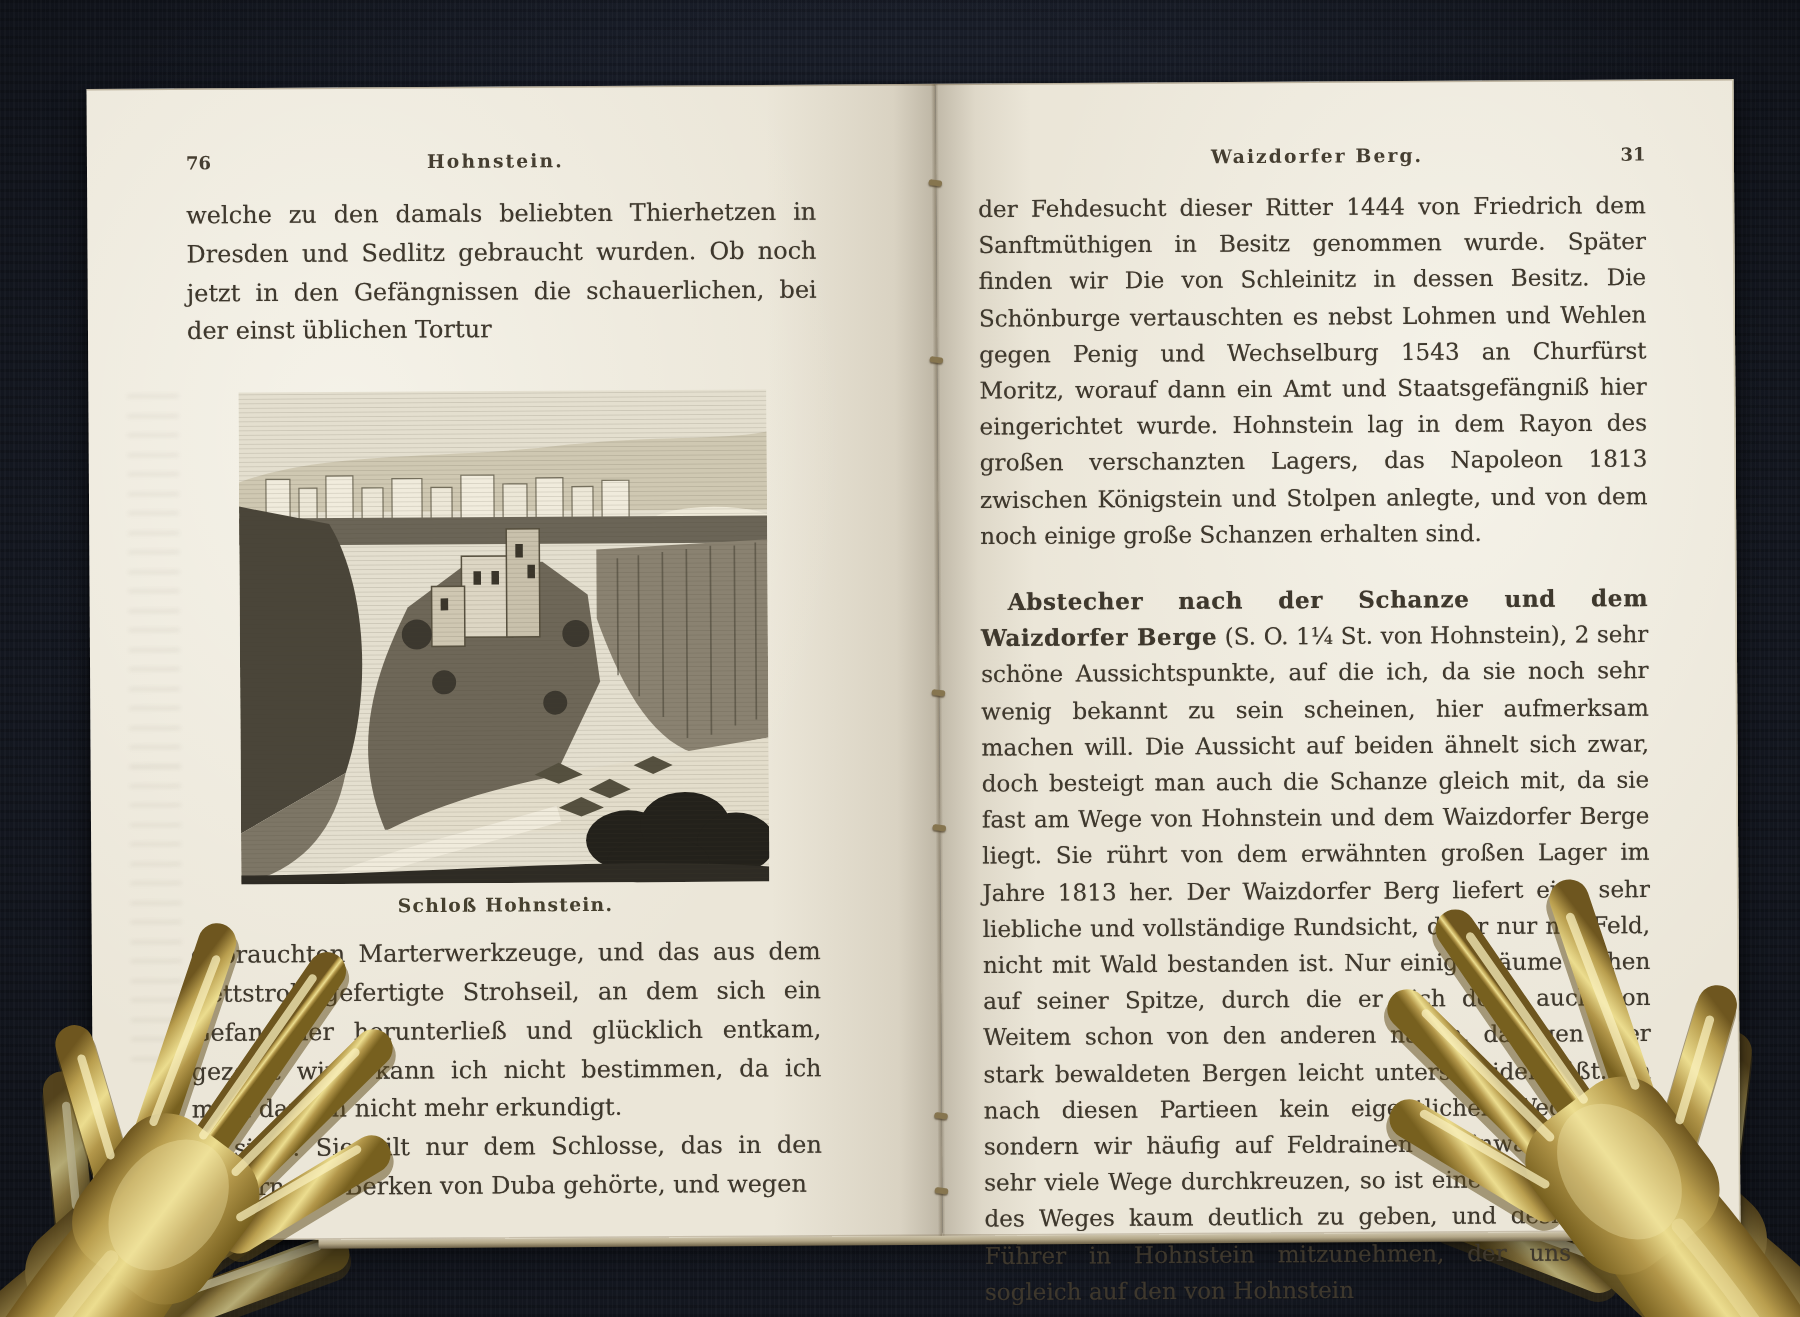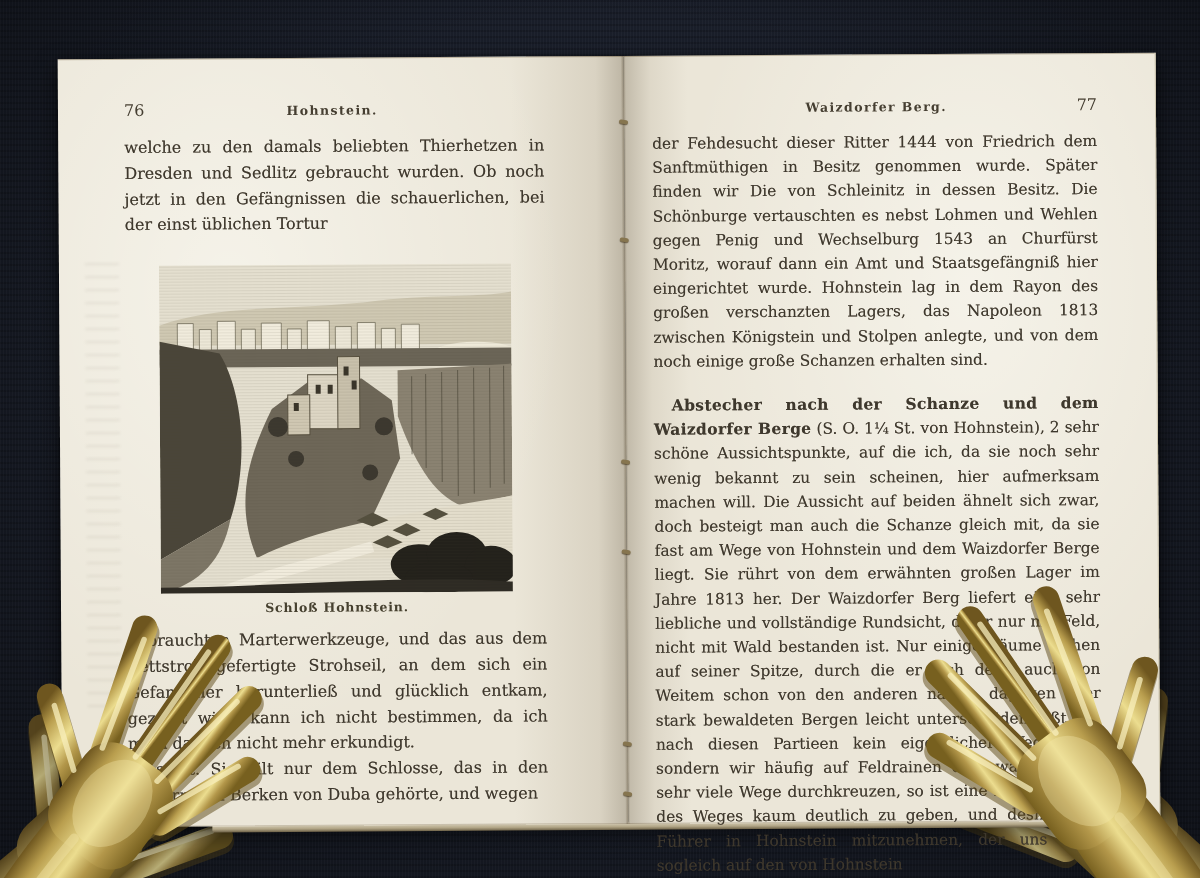--- a/index.html
+++ b/index.html
@@ -32,21 +32,21 @@
     padding:42px 58px 0 28px;box-sizing:border-box;border-right:1px solid #cdc5ae;}
   .gutter{position:absolute;left:563px;top:0;bottom:0;width:5px;z-index:4;
     background:linear-gradient(to right, rgba(95,80,55,0.0), rgba(70,56,32,0.30) 50%, rgba(95,80,55,0.0));}
   .stitch{position:absolute;left:-2px;width:9px;height:4px;border-radius:2px;
     background:#86754f;box-shadow:0 1px 1px rgba(60,45,20,.6);transform:rotate(8deg);}
   .ghost{position:absolute;top:200px;bottom:120px;left:26px;width:34px;opacity:0.10;
     background:repeating-linear-gradient(0deg,#6a6250 0 2px, transparent 2px 13px);
     filter:blur(1.4px);}
   
   .page-head{display:flex;align-items:baseline;font-size:13.5px;letter-spacing:1.4px;color:#453e31;}
-  .pagenum{font-size:16px;font-weight:normal;letter-spacing:0;}
+  .pagenum{font-size:12px;font-weight:bold;letter-spacing:0;}
   .runhead{flex:1;text-align:center;font-weight:bold;font-size:12.5px;}
   .headspacer{width:24px;}
   .body-text{margin:0;text-align:justify;font-size:16px;line-height:25.8px;
     color:#3e382d;text-shadow:0 0 0.5px rgba(62,50,38,0.55);}
   .page-right .body-text{font-size:15.4px;line-height:24.2px;}
   .pt{margin-top:15px;}
   .pm{margin-top:12px;}
   .pb{margin-top:0;text-indent:28px;}
   .heading-para{margin-top:20px;text-indent:18px;}
   .sec-head{font-weight:bold;letter-spacing:0.4px;}
@@ -209,21 +209,21 @@
       </div>
 
       <p class="body-text pm">gebrauchten Marterwerkzeuge, und das aus dem Bettstroh gefertigte Strohseil, an dem sich ein Gefangener herunterließ und glücklich entkam, gezeigt wird, kann ich nicht bestimmen, da ich mich danach nicht mehr erkundigt.</p>
       <p class="body-text pb">sicht. Sie gilt nur dem Schlosse, das in den frühern den Berken von Duba gehörte, und wegen</p>
     </div>
 
     <div class="page page-right">
       <div class="page-head">
         <span class="headspacer"></span>
         <span class="runhead">Waizdorfer Berg.</span>
-        <span class="pagenum">77</span>
+        <span class="pagenum">31</span>
       </div>
       <p class="body-text pt">der Fehdesucht dieser Ritter 1444 von Friedrich dem Sanftmüthigen in Besitz genommen wurde. Später finden wir Die von Schleinitz in dessen Besitz. Die Schönburge vertauschten es nebst Lohmen und Wehlen gegen Penig und Wechselburg 1543 an Churfürst Moritz, worauf dann ein Amt und Staatsgefängniß hier eingerichtet wurde. Hohnstein lag in dem Rayon des großen verschanzten Lagers, das Napoleon 1813 zwischen Königstein und Stolpen anlegte, und von dem noch einige große Schanzen erhalten sind.</p>
       <p class="body-text heading-para">
         <span class="sec-head">Abstecher nach der Schanze und dem Waizdorfer Berge</span>
         <span> (S. O. 1¼ St. von Hohnstein), 2 sehr schöne Aussichtspunkte, auf die ich, da sie noch sehr wenig bekannt zu sein scheinen, hier aufmerksam machen will. Die Aussicht auf beiden ähnelt sich zwar, doch besteigt man auch die Schanze gleich mit, da sie fast am Wege von Hohnstein und dem Waizdorfer Berge liegt. Sie rührt von dem erwähnten großen Lager im Jahre 1813 her. Der Waizdorfer Berg liefert eine sehr liebliche und vollständige Rundsicht, da er nur mit Feld, nicht mit Wald bestanden ist. Nur einige Bäume stehen auf seiner Spitze, durch die er sich denn auch von Weitem schon von den anderen nahen, dagegen aber stark bewaldeten Bergen leicht unterscheiden läßt. Da nach diesen Partieen kein eigentlicher Weg führt, sondern wir häufig auf Feldrainen dahinwandeln und sehr viele Wege durchkreuzen, so ist eine Beschreibung des Weges kaum deutlich zu geben, und deshalb ein Führer in Hohnstein mitzunehmen, der uns dann sogleich auf den von Hohnstein</span>
       </p>
     </div>
 
     <div class="gutter">
       <span class="stitch" style="top:64px"></span>

